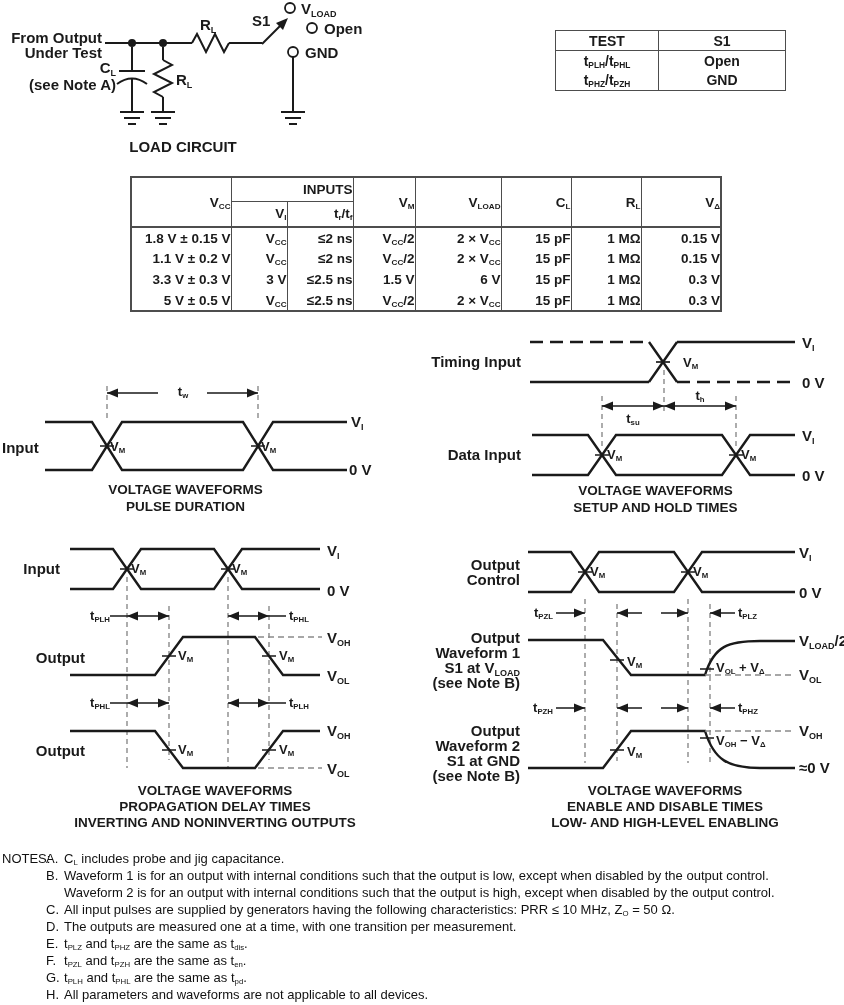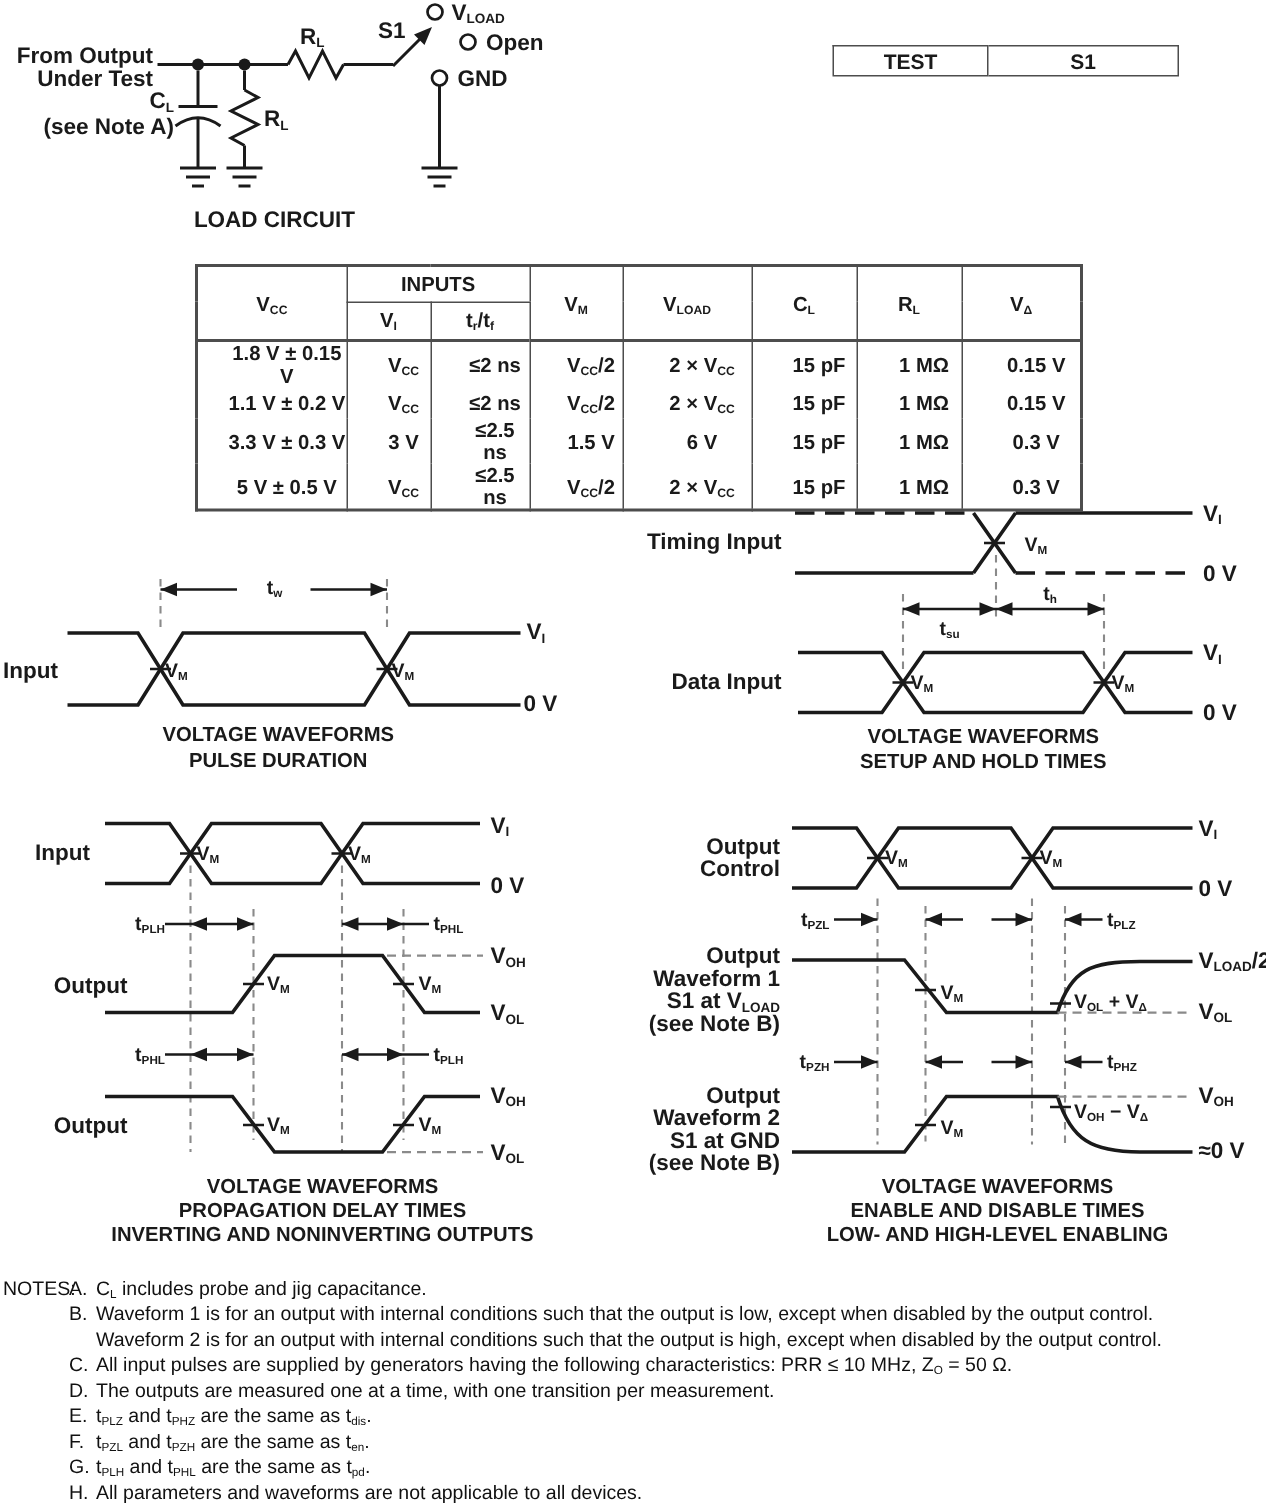--- a/index.html
+++ b/index.html
@@ -25,26 +25,26 @@
   .arr { stroke:#1a1a1a; stroke-width:1.6; fill:none; }
   .ah  { fill:#1a1a1a; stroke:none; }
   .oc  { fill:#ffffff; stroke:#1a1a1a; stroke-width:1.8; }
   .nd  { fill:#1a1a1a; stroke:none; }
   
   table { position:absolute; border-collapse:collapse; table-layout:fixed; color:#1a1a1a; }
   .t1 { font-weight:bold; font-size:14px; text-align:center; border:1.7px solid #4d4d4d; }
   .t1 th { height:20px; border-bottom:1.7px solid #4d4d4d; }
   .t1 td { height:20px; }
   .t1 th + th, .t1 td + td { border-left:1.7px solid #4d4d4d; }
-  .t2 { font-weight:bold; font-size:13.5px; text-align:center; border:2px solid #4d4d4d; }
+  .t2 { font-weight:bold; font-size:13.5px; text-align:right; border:2px solid #4d4d4d; }
   .t2 th, .t2 td { border-left:1.5px solid #4d4d4d; }
   .t2 thead th { border-bottom:2px solid #4d4d4d; }
   .t2 thead th.inputs { border-bottom:1.5px solid #4d4d4d; height:24px; }
   .t2 thead tr:last-child th { height:26px; }
-  .t2 tbody td { height:21px;padding-left:20px; }
+  .t2 tbody td { height:21px; }
   
   .note { position:absolute; font-size:13px; line-height:16px; white-space:nowrap; color:#111; }
 </style>
 </head>
 <body>
 
 <div class="page">
 
   
   <svg class="overlay" width="844" height="1005" viewBox="0 0 844 1005" aria-hidden="true">
@@ -169,20 +169,28 @@
         <col style="width:103px">
         <col style="width:127px">
       </colgroup>
     <thead>
       <tr>
         <th>TEST</th>
         <th>S1</th>
       </tr>
     </thead>
     <tbody>
+      <tr>
+        <td>t<sub>PLH</sub>/t<sub>PHL</sub></td>
+        <td>Open</td>
+      </tr>
+      <tr>
+        <td>t<sub>PHZ</sub>/t<sub>PZH</sub></td>
+        <td>GND</td>
+      </tr>
     </tbody>
   </table>
 
   
   <table class="t2" style="left:130px;top:176px;width:590px;">
     <colgroup>
       <col style="width:100px">
         <col style="width:56px">
         <col style="width:66px">
         <col style="width:62px">

